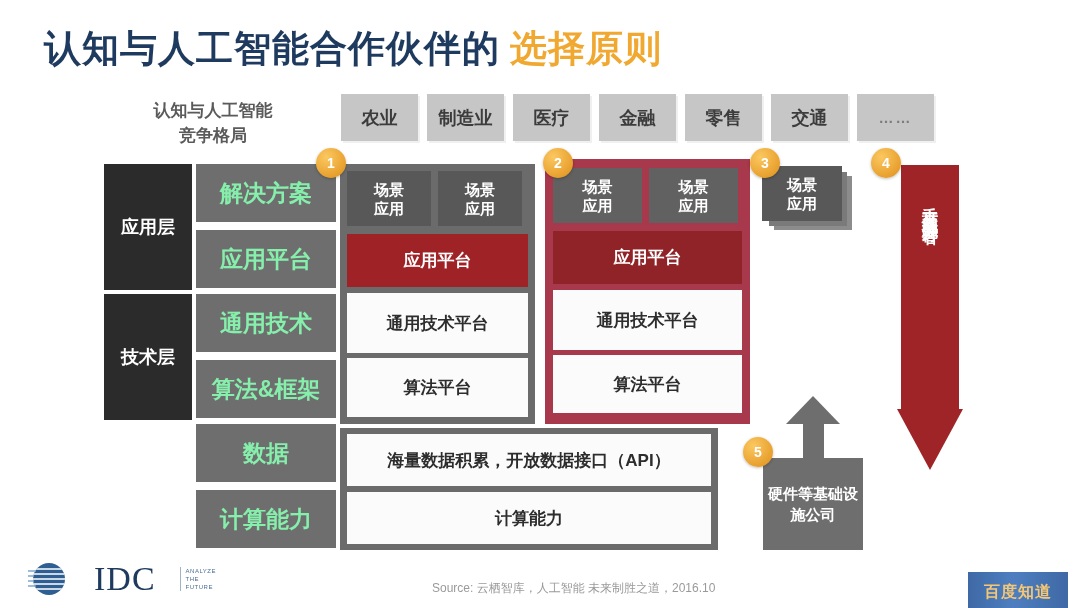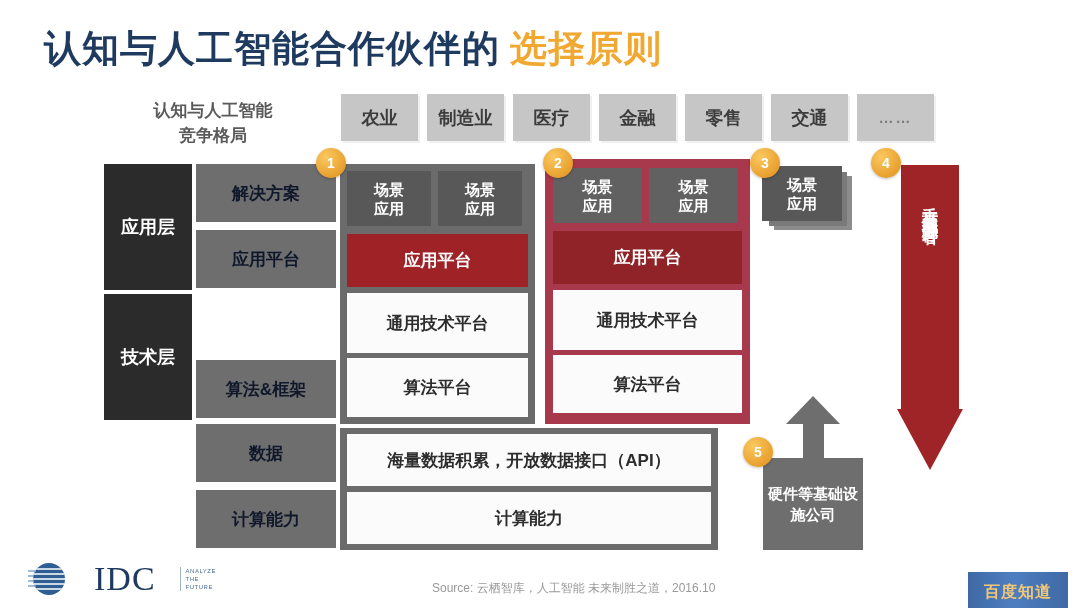--- a/index.html
+++ b/index.html
@@ -42,21 +42,21 @@
     color:#ffffff;font-size:18px;font-weight:bold;
   }
   .l-dark-1{top:164px;height:126px;}
   .l-dark-2{top:294px;height:126px;}
   .l-dark-3{top:424px;height:126px;}
 
   
   .sub-gray{
     position:absolute;left:196px;width:140px;height:58px;background:#6e6e6e;
     display:flex;align-items:center;justify-content:center;
-    color:#0f172a;font-size:17px;font-weight:bold;
+    color:#86efac;font-size:23px;font-weight:bold;
   }
   .s1{top:164px;} .s2{top:230px;}
   .s3{top:294px;} .s4{top:360px;}
   .s5{top:424px;} .s6{top:490px;}
 
   
   .col1{
     position:absolute;left:340px;top:164px;width:195px;height:260px;
     background:#6b6b6b;
   }
@@ -203,20 +203,21 @@
     <div class="chip">零售</div>
     <div class="chip">交通</div>
     <div class="chip dots">……</div>
   </div>
 
   <div class="layer-dark l-dark-1">应用层</div>
   <div class="layer-dark l-dark-2">技术层</div>
 
   <div class="sub-gray s1">解决方案</div>
   <div class="sub-gray s2">应用平台</div>
+  <div class="sub-gray s3">通用技术</div>
   <div class="sub-gray s4">算法&amp;框架</div>
   <div class="sub-gray s5">数据</div>
   <div class="sub-gray s6">计算能力</div>
 
   <div class="col1">
     <div class="scene-row">
       <div class="scene">
         <span>场景</span>
         <span>应用</span>
       </div>

